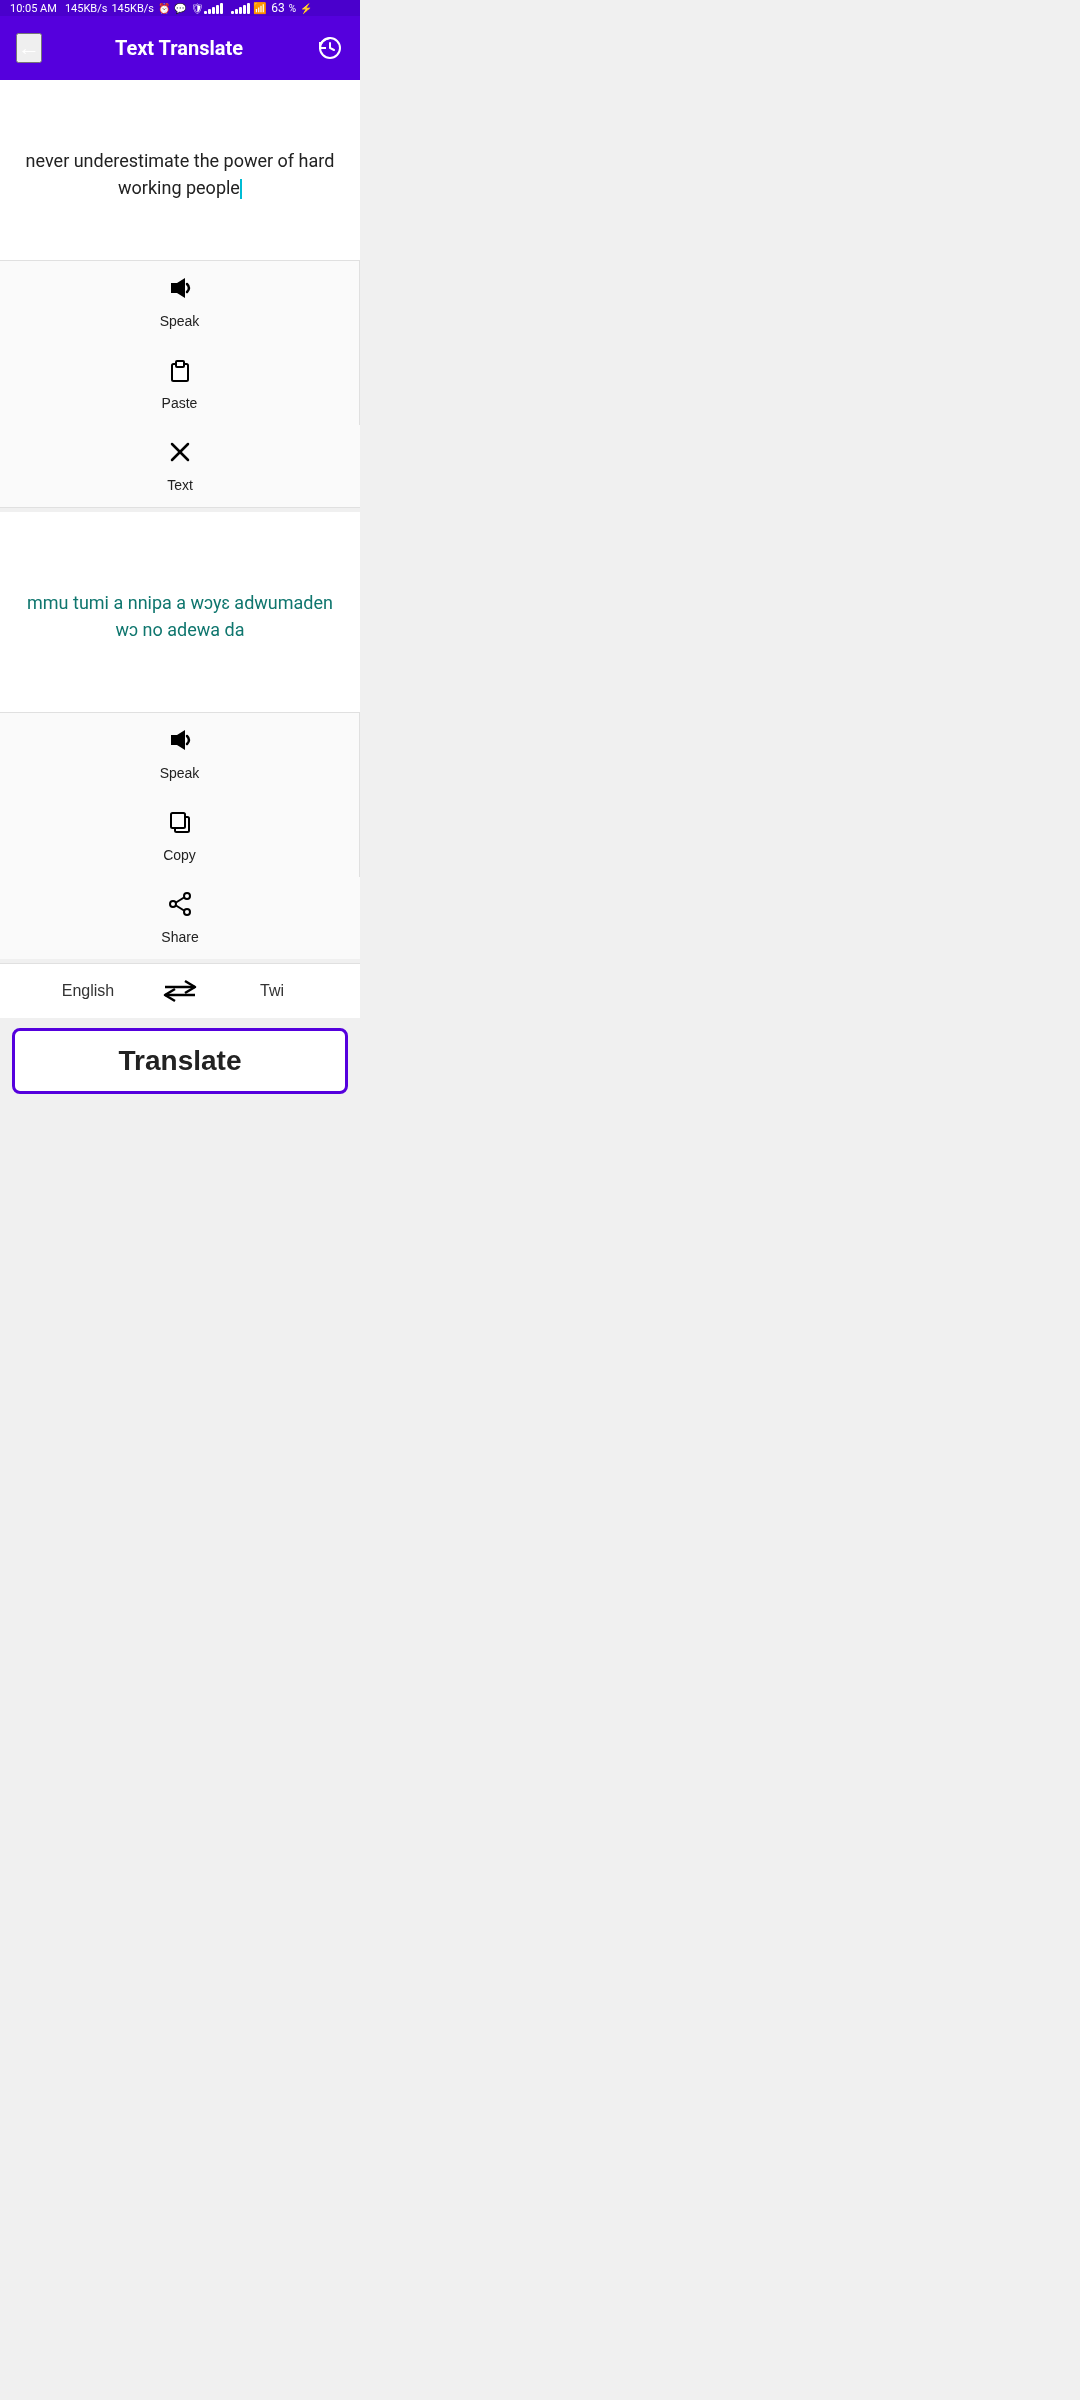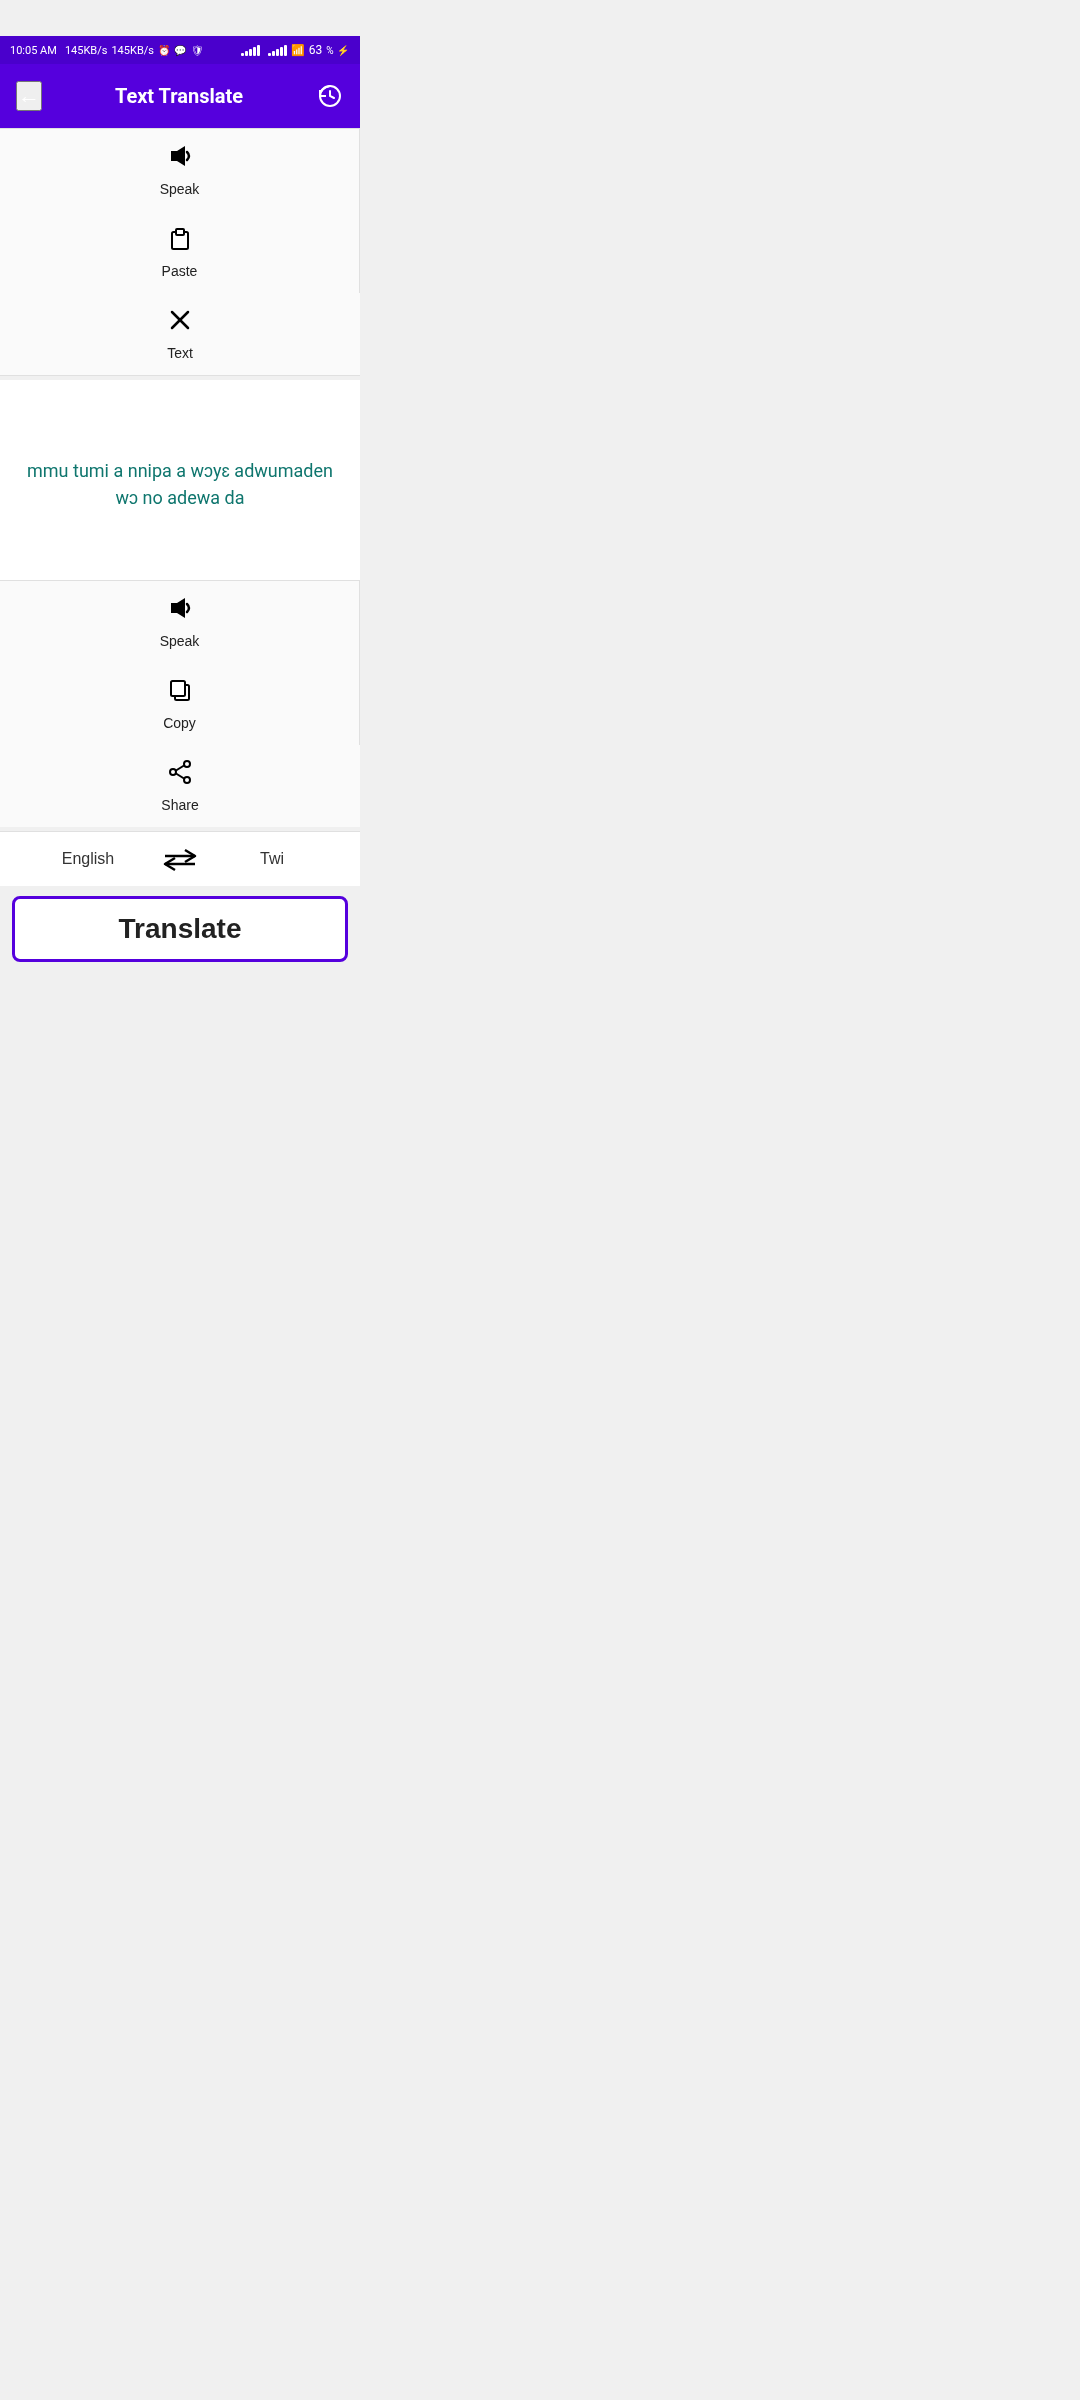--- a/index.html
+++ b/index.html
@@ -17,24 +17,23 @@
       overflow-x: hidden;
     }
 
     
     .status-bar {
       background: #4a00cc;
       color: white;
       font-size: 11px;
       padding: 6px 10px;
       display: flex;
-      justify-content: space-between;
-      align-items: center;
-      height: 28px;
-      margin-top: 36px;
+      justify-content: flex-start;
+      align-items: center;
+      height: 16px;
     }
 
     .status-bar-left {
       display: flex;
       align-items: center;
       gap: 4px;
     }
 
     .status-bar-right {
       display: flex;
@@ -169,21 +168,21 @@
 
     .output-text-content {
       text-align: center;
       color: #0f766e;
     }
 
     
     .language-bar {
       background: white;
       display: flex;
-      align-items: flex-end;
+      align-items: center;
       justify-content: space-between;
       padding: 14px 16px;
       border-top: 1px solid #e0e0e0;
       margin-top: 4px;
     }
 
     .lang-btn {
       flex: 1;
       background: none;
       border: none;
@@ -285,20 +284,25 @@
     <svg width="26" height="26" viewBox="0 0 26 26" fill="none" xmlns="http://www.w3.org/2000/svg">
       <circle cx="13" cy="13" r="10" stroke="white" stroke-width="2" fill="none"></circle>
       <path d="M13 8 L13 13 L17 15" stroke="white" stroke-width="2" stroke-linecap="round" fill="none"></path>
       <path d="M3 13 Q3 5 13 3" stroke="white" stroke-width="2" stroke-linecap="round" fill="none"></path>
       <polyline points="3,7 3,13 9,13" stroke="white" stroke-width="2" fill="none" stroke-linejoin="round"></polyline>
     </svg>
   </div>
 </div>
 
 <div class="input-section">
+  <div class="text-input-area">
+    <div class="input-text-content">
+      <span>never underestimate the power of hard working people</span><span class="cursor"></span>
+    </div>
+  </div>
 
   <div class="action-buttons">
     <button class="action-btn">
       <span class="btn-icon">
         <svg width="26" height="26" viewBox="0 0 26 26" fill="black" xmlns="http://www.w3.org/2000/svg">
           <polygon points="4,8 4,18 10,18 18,23 18,3 10,8" fill="black"></polygon>
           <path d="M20 9 Q24 13 20 17" stroke="black" stroke-width="2.5" stroke-linecap="round" fill="none"></path>
         </svg>
       </span>
       <span class="btn-label">Speak</span>

